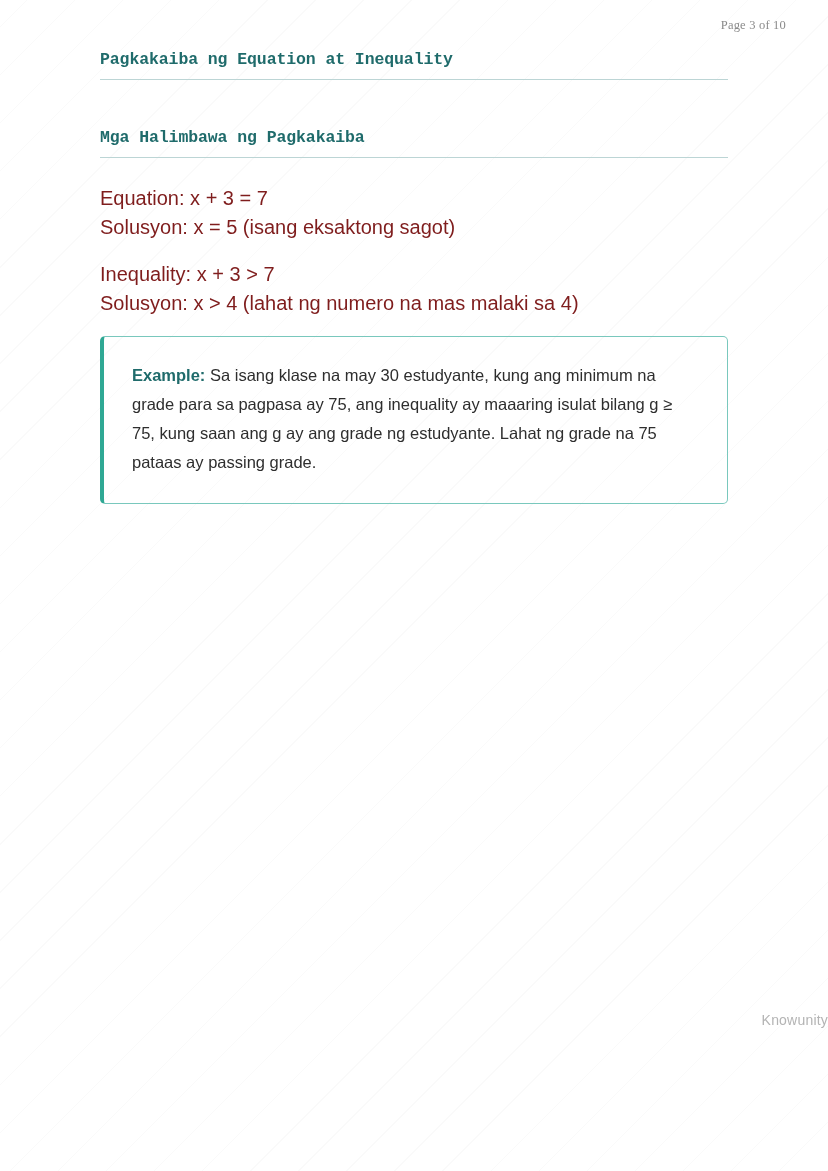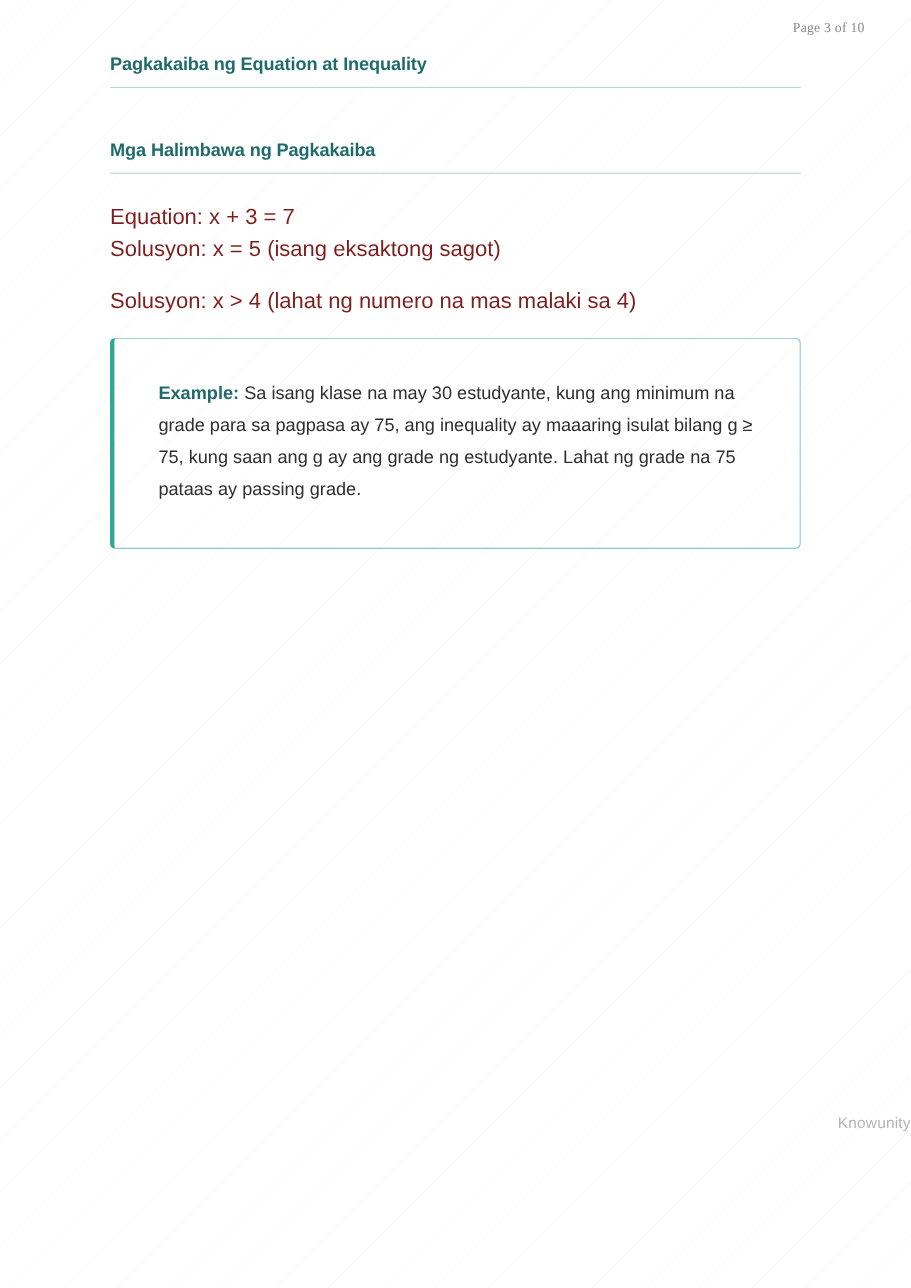--- a/index.html
+++ b/index.html
@@ -56,20 +56,21 @@
     width: 628px;
   }
 
   h2.section-title {
     font-size: 16.5px;
     font-weight: bold;
     color: #1f6b6b;
     margin: 0;
     padding: 0 0 10px 0;
     letter-spacing: -0.1px;
+    font-family: Liberation Mono, monospace;
   }
 
   .rule {
     border: none;
     border-top: 1px solid #bcd5d5;
     margin: 0 0 26px 0;
     height: 0;
   }
 
   p.body-text {
@@ -98,21 +99,21 @@
     border-left: 4px solid #2fa894;
     border-radius: 5px;
     padding: 20px 24px 22px 24px;
     margin: 18px 0 28px 0;
     box-sizing: border-box;
   }
   .example-box .example-text {
     font-size: 16.5px;
     line-height: 29px;
     color: #2e2e2e;
-    margin: 16px;
+    margin: 4px;
   }
   .example-box .example-label {
     font-weight: bold;
     color: #1f6b6b;
   }
 
   .footer-brand {
     position: absolute;
     bottom: 14px;
     left: 0;
@@ -142,20 +143,21 @@
 
     <h2 class="section-title">Mga Halimbawa ng Pagkakaiba</h2>
     <hr class="rule">
 
     <div class="mono-block">
       <span class="line">Equation: x + 3 = 7</span>
       <span class="line">Solusyon: x = 5 (isang eksaktong sagot)</span>
     </div>
 
     <div class="mono-block">
+      <span class="line">Inequality: x + 3 &gt; 7</span>
       <span class="line">Solusyon: x &gt; 4 (lahat ng numero na mas malaki sa 4)</span>
     </div>
 
     <div class="example-box">
       <p class="example-text"><span class="example-label">Example:</span><span> Sa isang klase na may 30 estudyante, kung ang minimum na grade para sa pagpasa ay 75, ang inequality ay maaaring isulat bilang g ≥ 75, kung saan ang g ay ang grade ng estudyante. Lahat ng grade na 75 pataas ay passing grade.</span></p>
     </div>
 
 
   </div>
 

